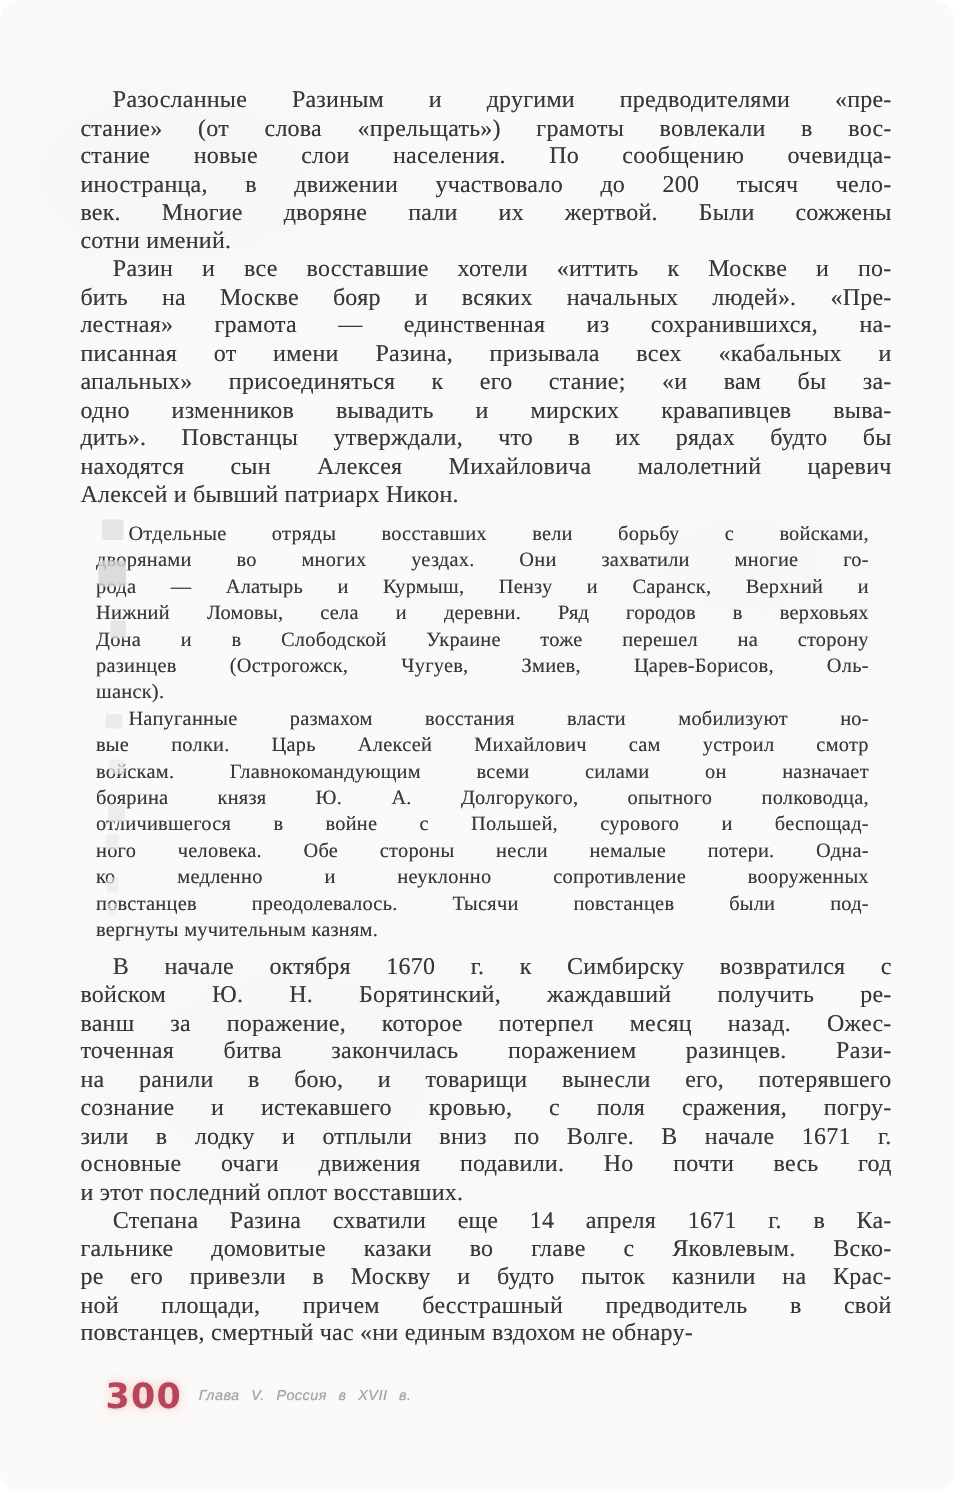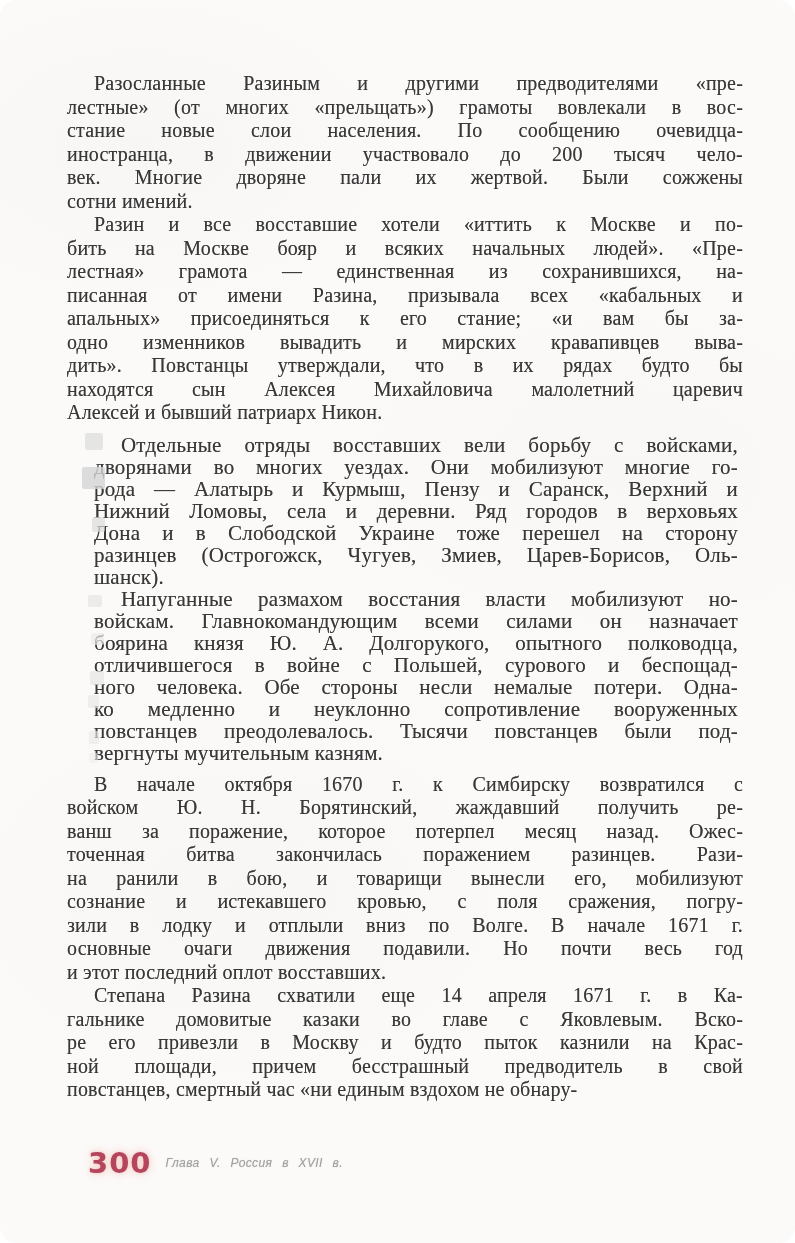--- a/index.html
+++ b/index.html
@@ -22,23 +22,23 @@
     top: 72px;
     left: 67px;
     width: 676px;
   }
   .para { margin: 0; }
   .para.main {
     font-size: 20px;
     line-height: 23.5px;
   }
   .para.inset {
-    font-size: 21px;
+    font-size: 17px;
     line-height: 22px;
-    margin-left: 27px;
+    margin-left: 13px;
     width: 644px;
   }
   .block-start { margin-top: 9px; }
   .line {
     text-align: justify;
     text-align-last: justify;
     letter-spacing: 0.2px;
     white-space: nowrap;
     overflow: visible;
     text-shadow: 0 0 0.5px rgba(55,55,55,0.55);
@@ -75,62 +75,63 @@
   }
 </style>
 </head>
 <body>
 
 <div class="page" style="color: rgb(56, 56, 56); background-color: rgb(251, 250, 249);">
 
   <div class="text-col">
       <div class="para main">
         <div class="line first">Разосланные Разиным и другими предводителями «пре-</div>
-        <div class="line">лестные» (от многих «прельщать») грамоты вовлекали в вос-</div>
+        <div class="line">стание» (от слова «прельщать») грамоты вовлекали в вос-</div>
         <div class="line">стание новые слои населения. По сообщению очевидца-</div>
         <div class="line">иностранца, в движении участвовало до 200 тысяч чело-</div>
         <div class="line">век. Многие дворяне пали их жертвой. Были сожжены</div>
         <div class="line last">сотни имений.</div>
       </div>
       <div class="para main">
         <div class="line first">Разин и все восставшие хотели «иттить к Москве и по-</div>
         <div class="line">бить на Москве бояр и всяких начальных людей». «Пре-</div>
         <div class="line">лестная» грамота — единственная из сохранившихся, на-</div>
         <div class="line">писанная от имени Разина, призывала всех «кабальных и</div>
         <div class="line">апальных» присоединяться к его стание; «и вам бы за-</div>
         <div class="line">одно изменников вывадить и мирских кравапивцев выва-</div>
         <div class="line">дить». Повстанцы утверждали, что в их рядах будто бы</div>
         <div class="line">находятся сын Алексея Михайловича малолетний царевич</div>
         <div class="line last">Алексей и бывший патриарх Никон.</div>
       </div>
       <div class="para inset block-start">
         <div class="line first">Отдельные отряды восставших вели борьбу с войсками,</div>
-        <div class="line">дворянами во многих уездах. Они мобилизуют многие го-</div>
+        <div class="line">дворянами во многих уездах. Они захватили многие го-</div>
         <div class="line">рода — Алатырь и Курмыш, Пензу и Саранск, Верхний и</div>
         <div class="line">Нижний Ломовы, села и деревни. Ряд городов в верховьях</div>
         <div class="line">Дона и в Слободской Украине тоже перешел на сторону</div>
         <div class="line">разинцев (Острогожск, Чугуев, Змиев, Царев-Борисов, Оль-</div>
         <div class="line last">шанск).</div>
       </div>
       <div class="para inset">
         <div class="line first">Напуганные размахом восстания власти мобилизуют но-</div>
+        <div class="line">вые полки. Царь Алексей Михайлович сам устроил смотр</div>
         <div class="line">войскам. Главнокомандующим всеми силами он назначает</div>
         <div class="line">боярина князя Ю. А. Долгорукого, опытного полководца,</div>
         <div class="line">отличившегося в войне с Польшей, сурового и беспощад-</div>
         <div class="line">ного человека. Обе стороны несли немалые потери. Одна-</div>
         <div class="line">ко медленно и неуклонно сопротивление вооруженных</div>
         <div class="line">повстанцев преодолевалось. Тысячи повстанцев были под-</div>
         <div class="line last">вергнуты мучительным казням.</div>
       </div>
       <div class="para main block-start">
         <div class="line first">В начале октября 1670 г. к Симбирску возвратился с</div>
         <div class="line">войском Ю. Н. Борятинский, жаждавший получить ре-</div>
         <div class="line">ванш за поражение, которое потерпел месяц назад. Ожес-</div>
         <div class="line">точенная битва закончилась поражением разинцев. Рази-</div>
-        <div class="line">на ранили в бою, и товарищи вынесли его, мобилизуют</div>
+        <div class="line">на ранили в бою, и товарищи вынесли его, потерявшего</div>
         <div class="line">сознание и истекавшего кровью, с поля сражения, погру-</div>
         <div class="line">зили в лодку и отплыли вниз по Волге. В начале 1671 г.</div>
         <div class="line">основные очаги движения подавили. Но почти весь год</div>
         <div class="line last">и этот последний оплот восставших.</div>
       </div>
       <div class="para main">
         <div class="line first">Степана Разина схватили еще 14 апреля 1671 г. в Ка-</div>
         <div class="line">гальнике домовитые казаки во главе с Яковлевым. Вско-</div>
         <div class="line">ре его привезли в Москву и будто пыток казнили на Крас-</div>
         <div class="line">ной площади, причем бесстрашный предводитель в свой</div>

